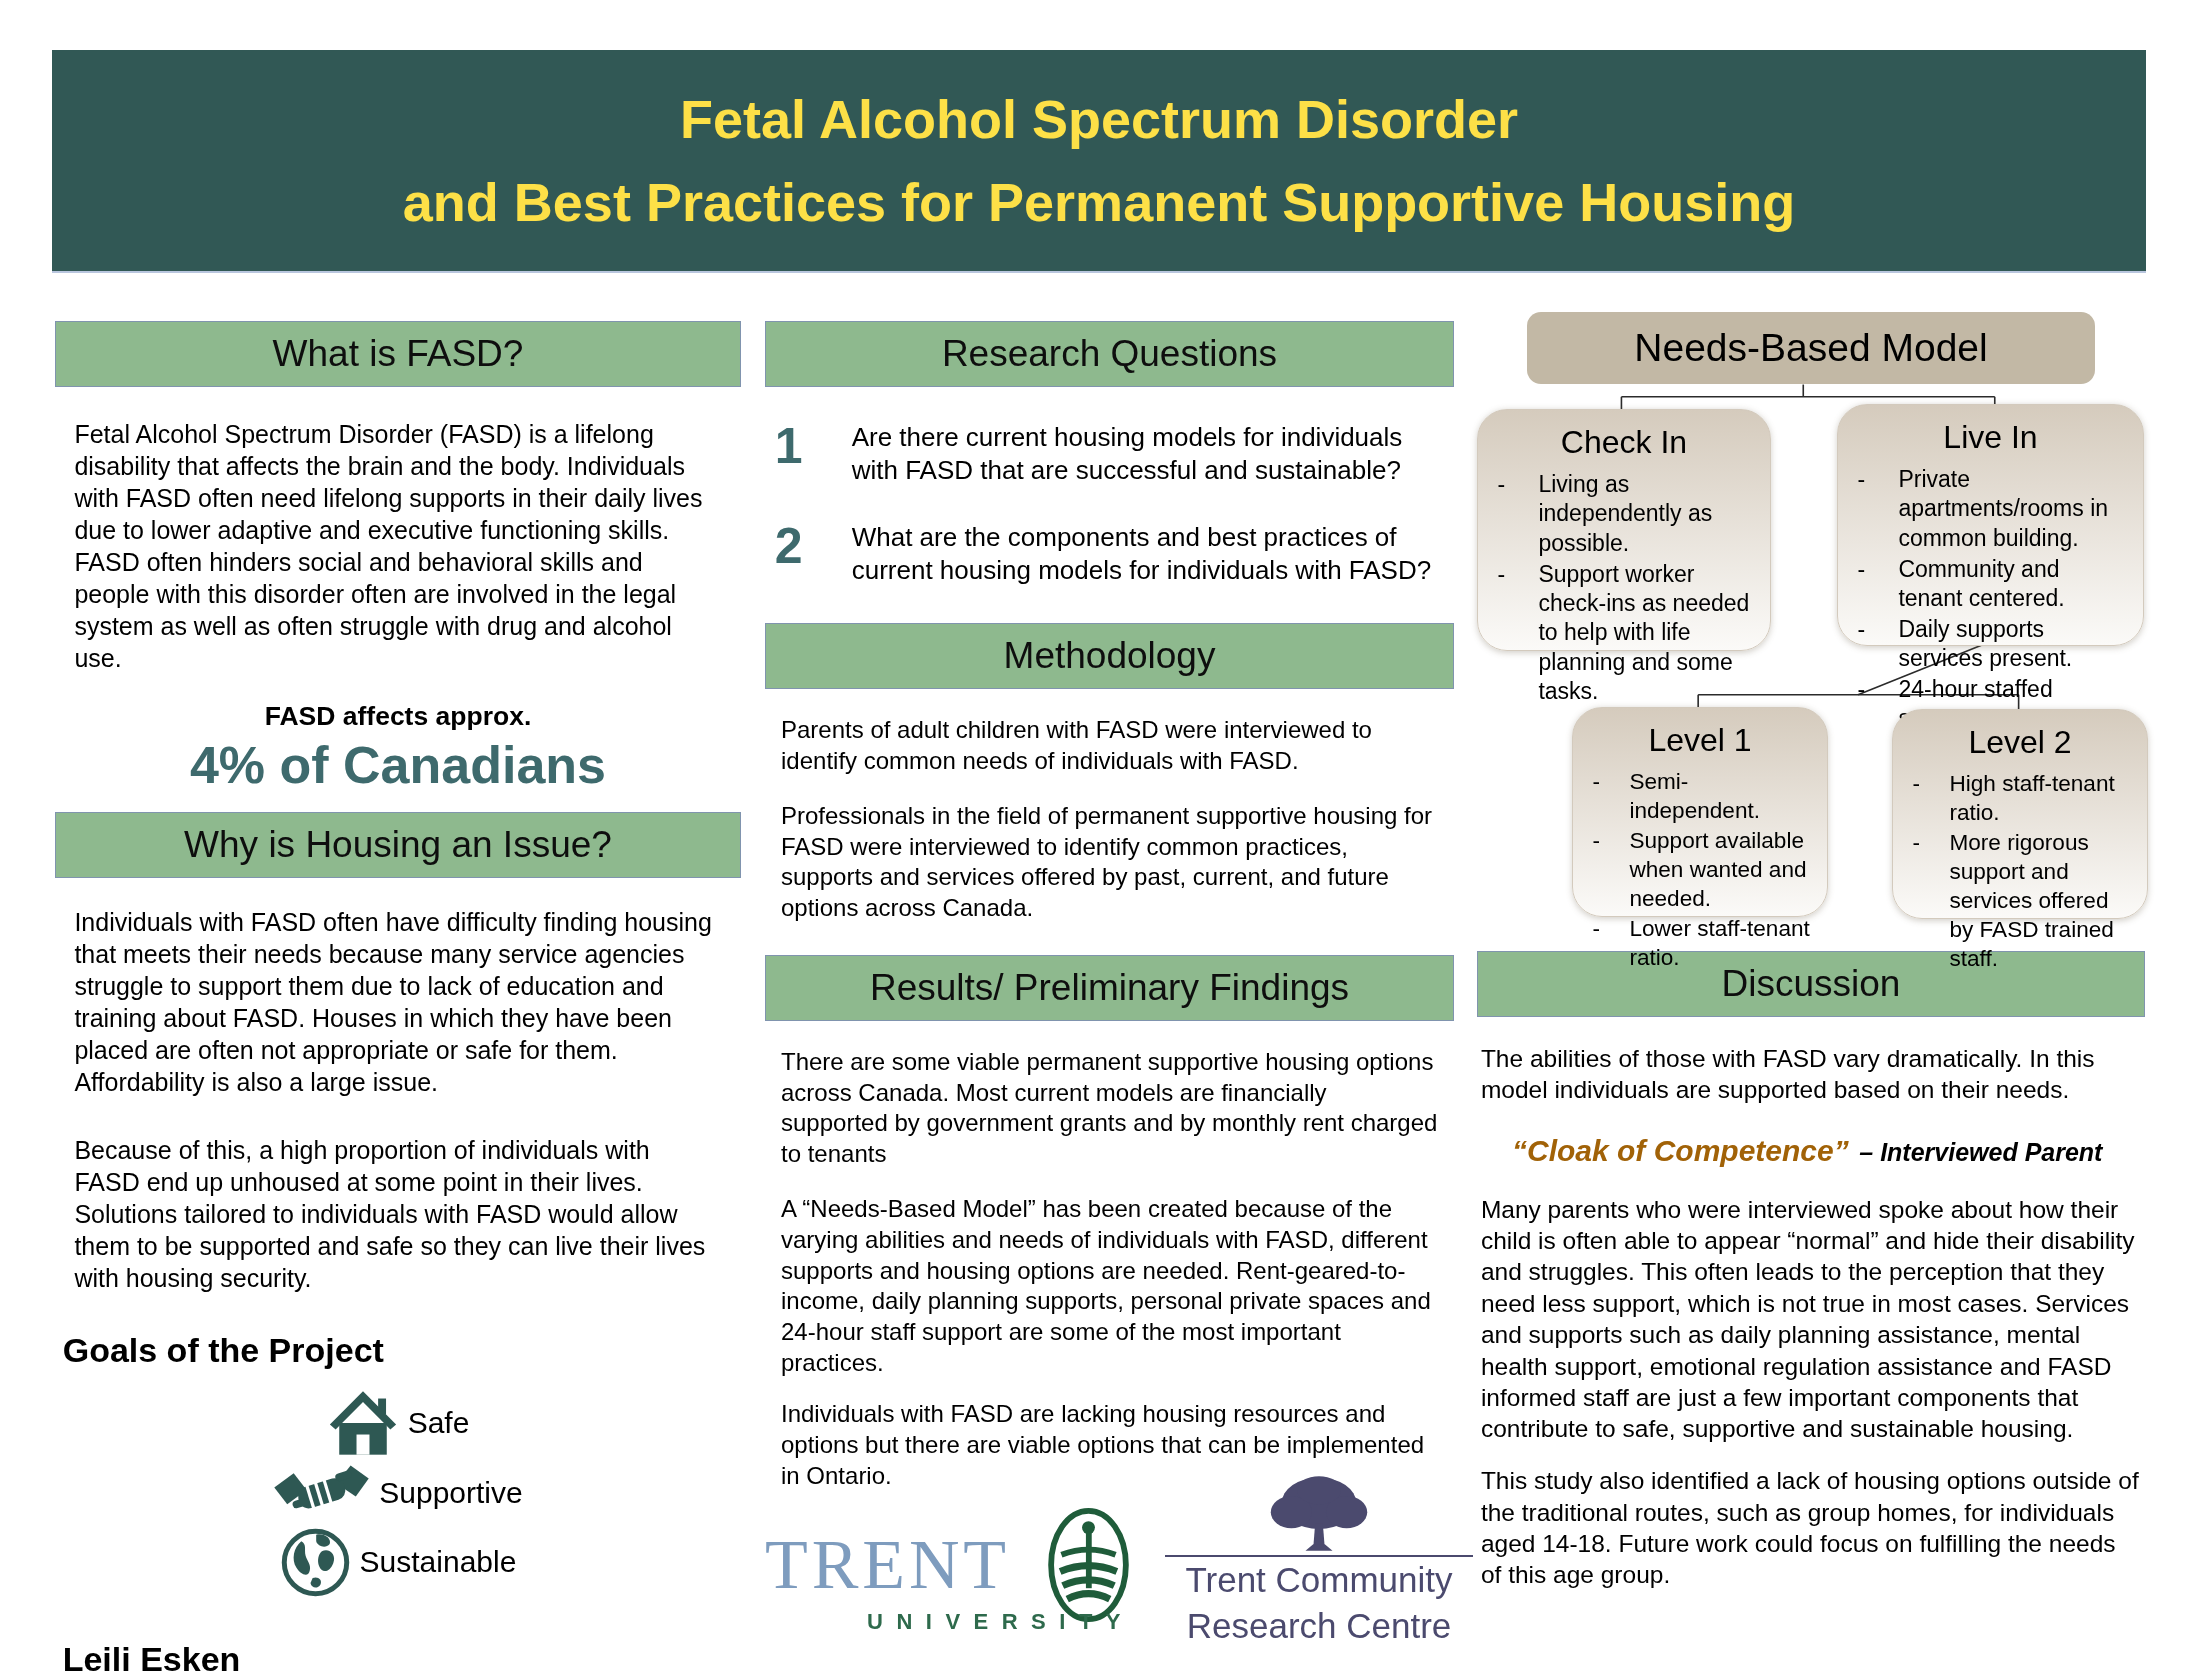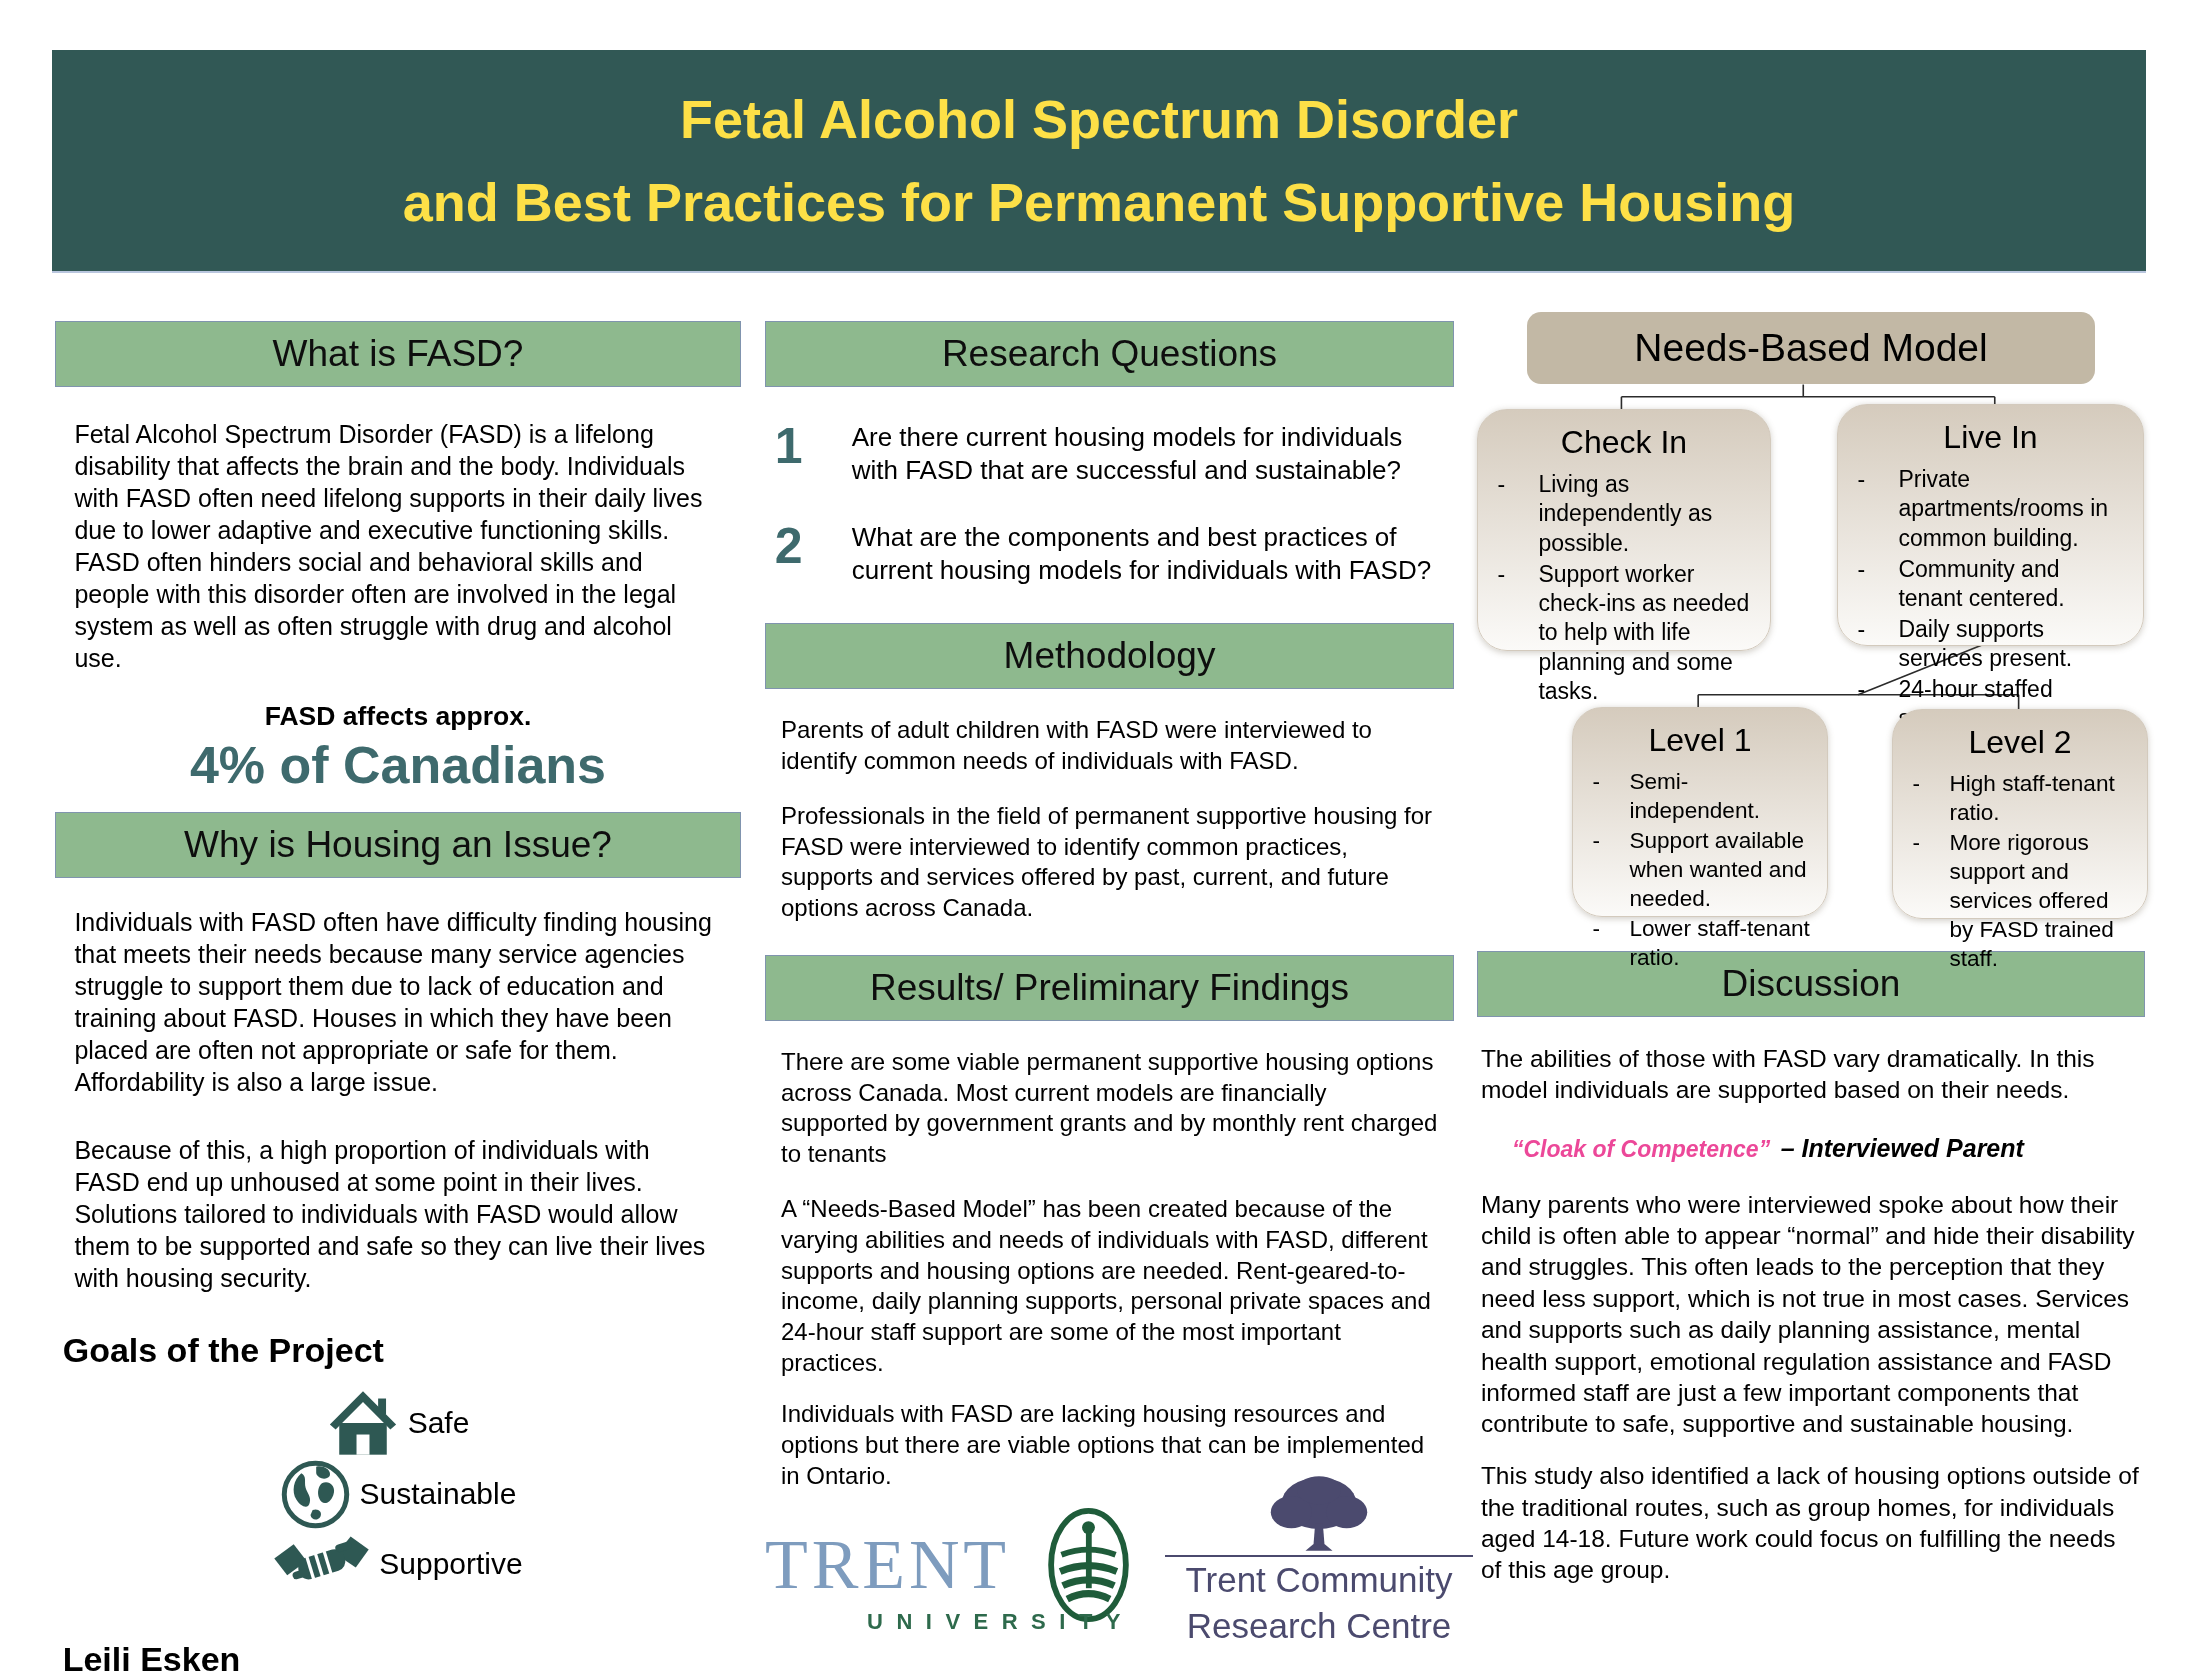--- a/index.html
+++ b/index.html
@@ -79,21 +79,21 @@
   .flow-box li::before{content:"-";flex:0 0 41px;}
   .box-checkin{left:0;top:97px;width:292px;height:240px;}
   .box-livein{left:360px;top:92px;width:305px;height:240px;}
   .box-level1{left:95px;top:395px;width:254px;height:208px;}
   .box-level2{left:415px;top:397px;width:254px;height:208px;}
   .box-level1 li,.box-level2 li{font-size:22.6px;}
   .box-level1 li::before,.box-level2 li::before{flex:0 0 37px;}
 
   
   .quote-row{margin-top:28px;padding-left:35px;}
-  .quote-text{font-size:23px;font-weight:bold;font-style:italic;color:#ec4899;}
+  .quote-text{font-size:30px;font-weight:bold;font-style:italic;color:#a16207;}
   .quote-attr{font-size:25px;font-weight:bold;font-style:italic;color:#000;padding-left:7.7px;}
 </style>
 </head>
 <body>
 
 <div class="poster">
 
   <div class="title-banner">
     <div class="line">Fetal Alcohol Spectrum Disorder</div>
     <div class="line">and Best Practices for Permanent Supportive Housing</div>
@@ -115,50 +115,50 @@
       <div class="goal-item">
         <span class="goal-icon">
           <svg width="72" height="72" viewBox="0 0 100 100">
             <rect x="71" y="16" width="11" height="22" fill="#2e5853"></rect>
             <polygon points="50,6 96,52 88,59 50,21 12,59 4,52" fill="#2e5853"></polygon>
             <rect x="17" y="50" width="66" height="44" fill="#2e5853"></rect>
             <rect x="41" y="66" width="18" height="28" fill="#ffffff"></rect>
           </svg>
         </span>
         <span class="goal-label">Safe</span>
-      </div>
-      <div class="goal-item">
-        <span class="goal-icon">
-          <svg width="71" height="71" viewBox="0 0 100 100">
-            <circle cx="50" cy="50" r="44" fill="none" stroke="#2e5853" stroke-width="7"></circle>
-            <path d="M30,20 C19,29 16,46 23,57 C29,67 40,72 42,61 C44,52 38,48 36,40 C34,31 38,25 30,20 Z" fill="#2e5853"></path>
-            <path d="M51,11 C60,8 73,15 70,24 C64,31 53,27 51,20 Z" fill="#2e5853"></path>
-            <path d="M59,34 C69,29 80,38 75,51 C70,64 59,66 55,55 C52,47 54,38 59,34 Z" fill="#2e5853"></path>
-            <path d="M46,72 C53,69 60,74 57,81 C53,88 44,86 43,79 Z" fill="#2e5853"></path>
-          </svg>
-        </span>
-        <span class="goal-label">Sustainable</span>
       </div>
       <div class="goal-item">
         <span class="goal-icon">
           <svg width="97" height="68" viewBox="0 0 150 105">
             <polygon points="2,44 32,22 52,48 22,70" fill="#2e5853"></polygon>
             <polygon points="148,30 120,10 98,38 128,58" fill="#2e5853"></polygon>
             <g transform="rotate(-17 75 52)">
               <rect x="38" y="36" width="74" height="34" rx="15" fill="#2e5853"></rect>
               <rect x="54" y="33" width="5" height="40" fill="#ffffff"></rect>
               <rect x="68" y="33" width="5" height="40" fill="#ffffff"></rect>
               <rect x="82" y="33" width="5" height="40" fill="#ffffff"></rect>
             </g>
             <rect x="30" y="62" width="26" height="12" rx="6" fill="#2e5853" transform="rotate(-17 43 68)"></rect>
             <rect x="96" y="20" width="26" height="12" rx="6" fill="#2e5853" transform="rotate(-17 109 26)"></rect>
           </svg>
         </span>
         <span class="goal-label">Supportive</span>
       </div>
+      <div class="goal-item">
+        <span class="goal-icon">
+          <svg width="71" height="71" viewBox="0 0 100 100">
+            <circle cx="50" cy="50" r="44" fill="none" stroke="#2e5853" stroke-width="7"></circle>
+            <path d="M30,20 C19,29 16,46 23,57 C29,67 40,72 42,61 C44,52 38,48 36,40 C34,31 38,25 30,20 Z" fill="#2e5853"></path>
+            <path d="M51,11 C60,8 73,15 70,24 C64,31 53,27 51,20 Z" fill="#2e5853"></path>
+            <path d="M59,34 C69,29 80,38 75,51 C70,64 59,66 55,55 C52,47 54,38 59,34 Z" fill="#2e5853"></path>
+            <path d="M46,72 C53,69 60,74 57,81 C53,88 44,86 43,79 Z" fill="#2e5853"></path>
+          </svg>
+        </span>
+        <span class="goal-label">Sustainable</span>
+      </div>
     </div>
 
     <div class="credits">
       <div>Leili Esken</div>
       <div>FRSC 4890: 2022-2023</div>
       <div>Host: Moms FASD Advocacy Group</div>
       <div>Supervisor: Joel Cahn</div>
 
     </div>
   </div>

